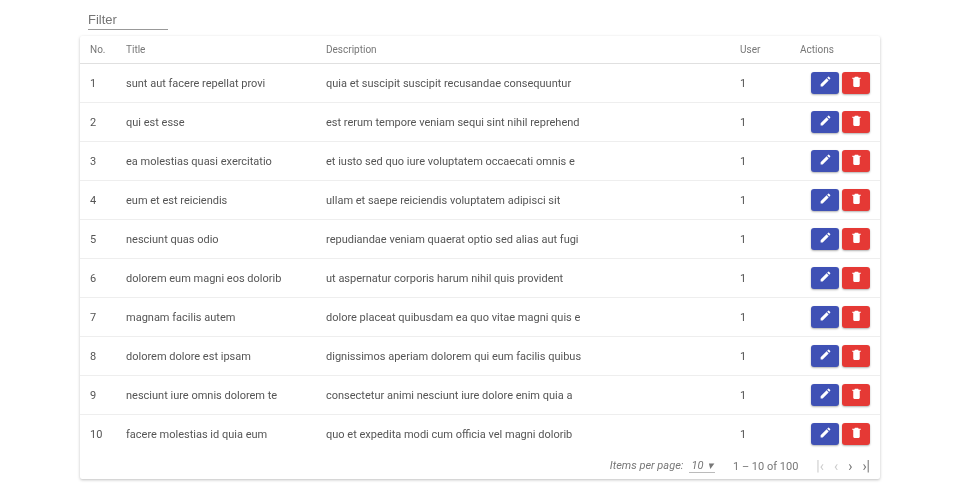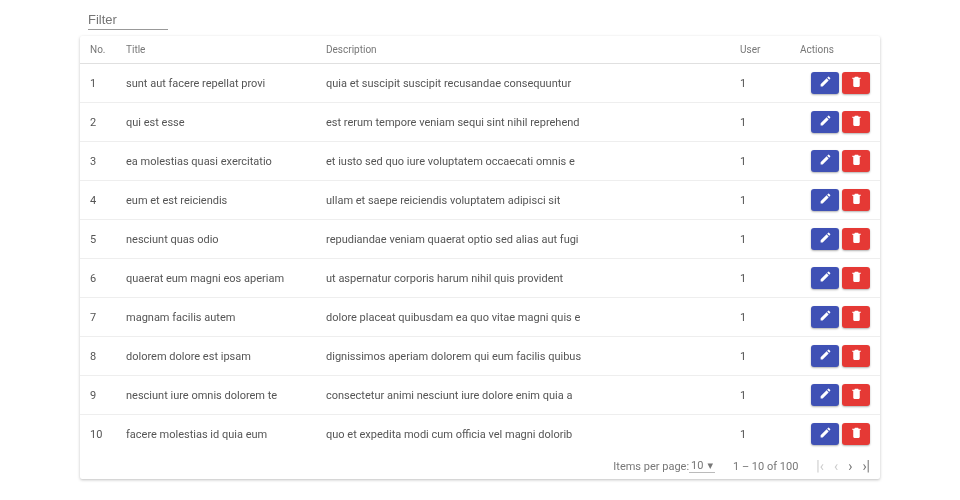--- a/index.html
+++ b/index.html
@@ -78,22 +78,22 @@
     display: flex;
     align-items: center;
     justify-content: flex-end;
     gap: 18px;
     font-size: 11px;
     color: #777;
     padding: 6px 10px;
   }
   .page-size {
     display: flex;
-    align-items: center;
-    gap: 0;
+    gap: 6px;
+    font-style: italic;
   }
   .page-size-select {
     display: flex;
     align-items: center;
     gap: 4px;
     border-bottom: 1px solid #bbb;
     padding: 0 2px;
     cursor: pointer;
   }
   .nav-arrows {
@@ -209,21 +209,21 @@
                     <path d="M3 17.25V21h3.75L17.81 9.94l-3.75-3.75L3 17.25zM20.71 7.04a1 1 0 0 0 0-1.41l-2.34-2.34a1 1 0 0 0-1.41 0l-1.83 1.83 3.75 3.75 1.83-1.83z"></path>
                   </svg></span>
               </span><span class="btn btn-delete">
                 <span><svg viewBox="0 0 24 24">
                     <path d="M6 7h12v13a2 2 0 0 1-2 2H8a2 2 0 0 1-2-2V7zm3-4h6l1 2h4v2H4V5h4l1-2z"></path>
                   </svg></span>
               </span></td>
           </tr>
           <tr>
             <td class="col-no">6</td>
-            <td class="col-title">quaerat eum magni eos aperiam</td>
+            <td class="col-title">dolorem eum magni eos dolorib</td>
             <td class="col-desc">ut aspernatur corporis harum nihil quis provident</td>
             <td class="col-user">1</td>
             <td class="col-act"><span class="btn btn-edit">
                 <span><svg viewBox="0 0 24 24">
                     <path d="M3 17.25V21h3.75L17.81 9.94l-3.75-3.75L3 17.25zM20.71 7.04a1 1 0 0 0 0-1.41l-2.34-2.34a1 1 0 0 0-1.41 0l-1.83 1.83 3.75 3.75 1.83-1.83z"></path>
                   </svg></span>
               </span><span class="btn btn-delete">
                 <span><svg viewBox="0 0 24 24">
                     <path d="M6 7h12v13a2 2 0 0 1-2 2H8a2 2 0 0 1-2-2V7zm3-4h6l1 2h4v2H4V5h4l1-2z"></path>
                   </svg></span>

